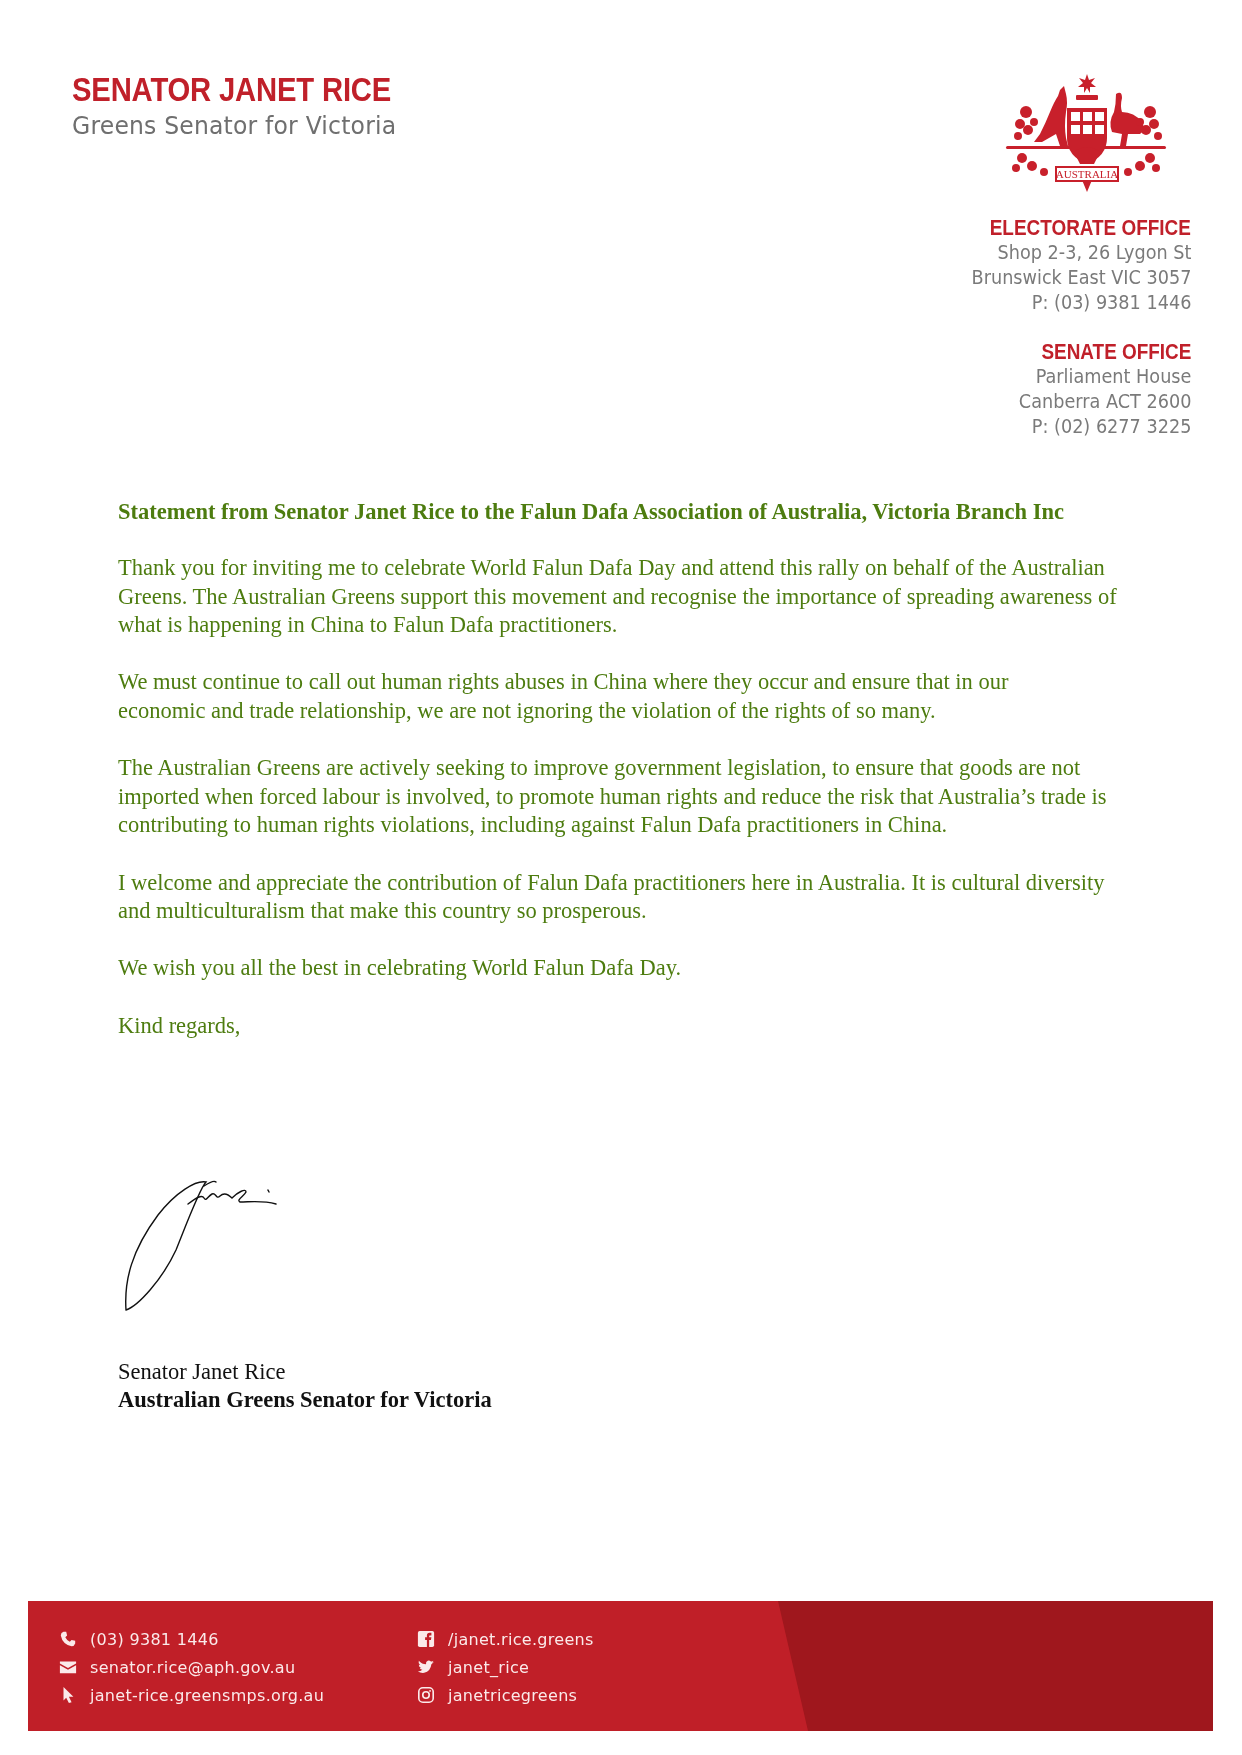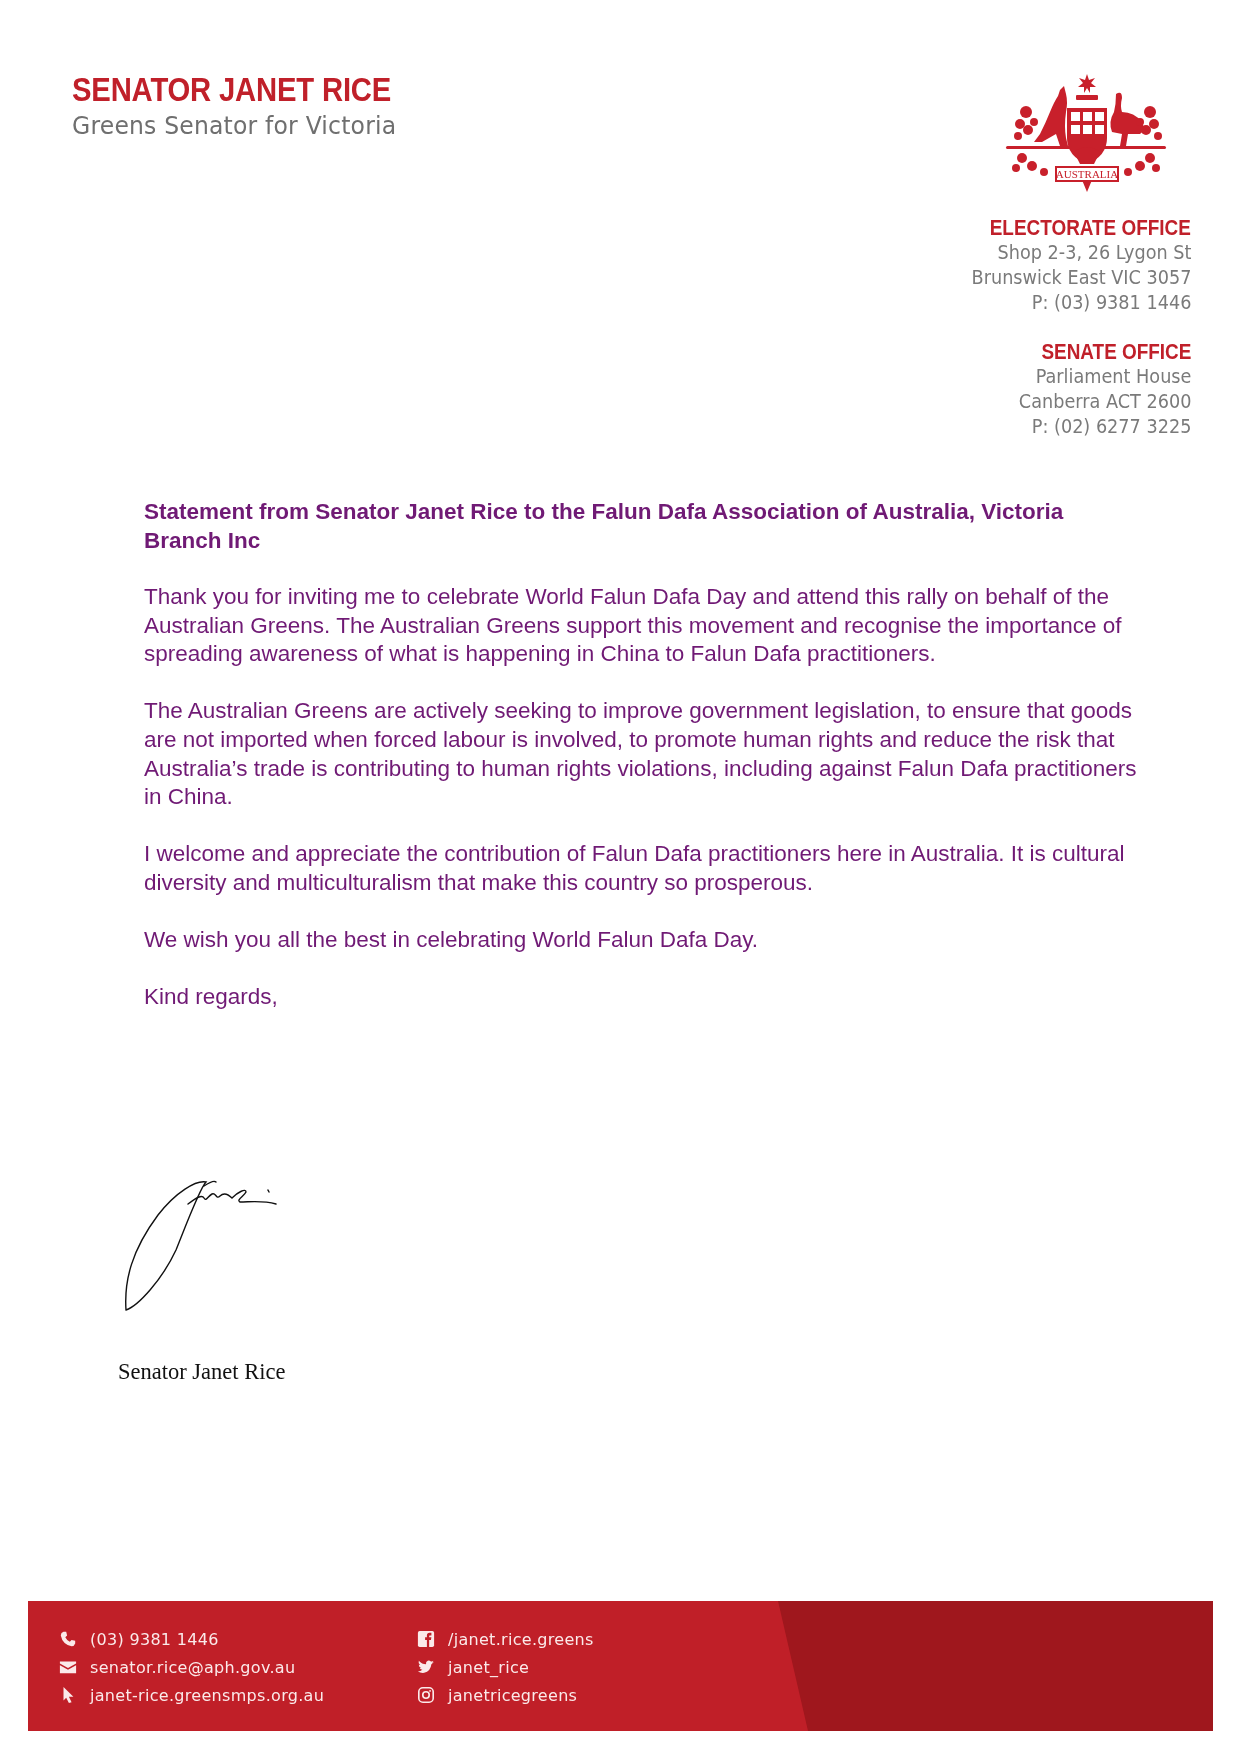--- a/index.html
+++ b/index.html
@@ -34,23 +34,22 @@
     transform: scaleX(0.86); transform-origin: right top;
   }
   .office-line {
     font-size: 19px; line-height: 25px; color: #7a7a7a;
     transform: scaleX(0.93); transform-origin: right top;
   }
 
   
   .letter {
     position: absolute; left: 118px; top: 497px; width: 1010px;
-    font-family: Liberation Sans, sans-serif; font-size: 22.5px; color: #701a75;
+    font-family: Liberation Serif, serif; font-size: 22.5px; color: #4d7c0f;
     line-height: 28.6px;
-    margin-left: 26px;
   }
   .letter h1 {
     font-size: 22.5px; font-weight: bold; margin: 0 0 28px 0; line-height: 29px;
     width: 960px;
   }
   .letter p { margin: 0 0 28.6px 0; }
   .letter .para-tight { width: 990px; }
   .sig { position: absolute; left: 118px; top: 1160px; width: 260px; height: 160px; }
   .signoff {
     position: absolute; left: 118px; top: 1358px;
@@ -144,37 +143,39 @@
       <div><span class="office-head">SENATE OFFICE</span></div>
       <div class="office-line">Parliament House</div>
       <div class="office-line">Canberra ACT 2600</div>
       <div class="office-line">P: (02) 6277 3225</div>
     </div>
   </div>
 
   <div class="letter">
     <h1>Statement from Senator Janet Rice to the Falun Dafa Association of Australia, Victoria Branch Inc</h1>
     <p>Thank you for inviting me to celebrate World Falun Dafa Day and attend this rally on behalf of the Australian Greens. The Australian Greens support this movement and recognise the importance of spreading awareness of what is happening in China to Falun Dafa practitioners.</p>
+    <p class="para-tight" style="width:960px">We must continue to call out human rights abuses in China where they occur and ensure that in our economic and trade relationship, we are not ignoring the violation of the rights of so many.</p>
     <p>The Australian Greens are actively seeking to improve government legislation, to ensure that goods are not imported when forced labour is involved, to promote human rights and reduce the risk that Australia’s trade is contributing to human rights violations, including against Falun Dafa practitioners in China.</p>
     <p>I welcome and appreciate the contribution of Falun Dafa practitioners here in Australia. It is cultural diversity and multiculturalism that make this country so prosperous.</p>
     <p>We wish you all the best in celebrating World Falun Dafa Day.</p>
     <p>Kind regards,</p>
   </div>
 
   <div class="sig">
     <svg viewBox="0 0 260 160" width="260" height="160" fill="none" stroke="#111" stroke-width="1.4" stroke-linecap="round">
       <path d="M8,150 C6,120 14,90 40,55 C58,32 78,20 88,22 C82,28 70,60 58,90 C44,120 20,146 8,150"></path>
       <path d="M86,26 C92,22 96,20 98,22"></path>
       <path d="M70,44 C78,38 84,34 86,38 C88,42 90,36 94,34 C98,32 98,40 102,36 C106,32 110,34 114,38 C120,32 128,28 128,32 C126,36 118,40 122,42 C132,42 144,40 158,44"></path>
       <path d="M150,30 L151,32"></path>
     </svg>
   </div>
 
   <div class="signoff">
     <div>Senator Janet Rice</div>
+    <div class="bold">Australian Greens Senator for Victoria</div>
   </div>
 
   <div class="footer">
     <svg class="band" viewBox="0 0 1185 130" preserveAspectRatio="none">
       <polygon points="750,0 1185,0 1185,130 780,130" fill="#9f171d"></polygon>
     </svg>
 
     <div class="fcol c1">
       <div class="frow">
         <span class="ficon">

